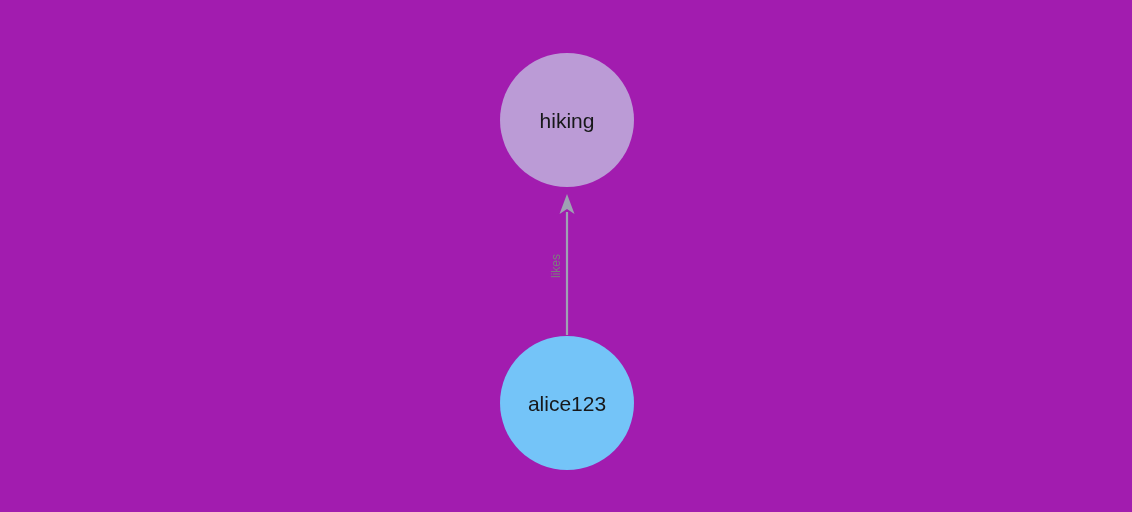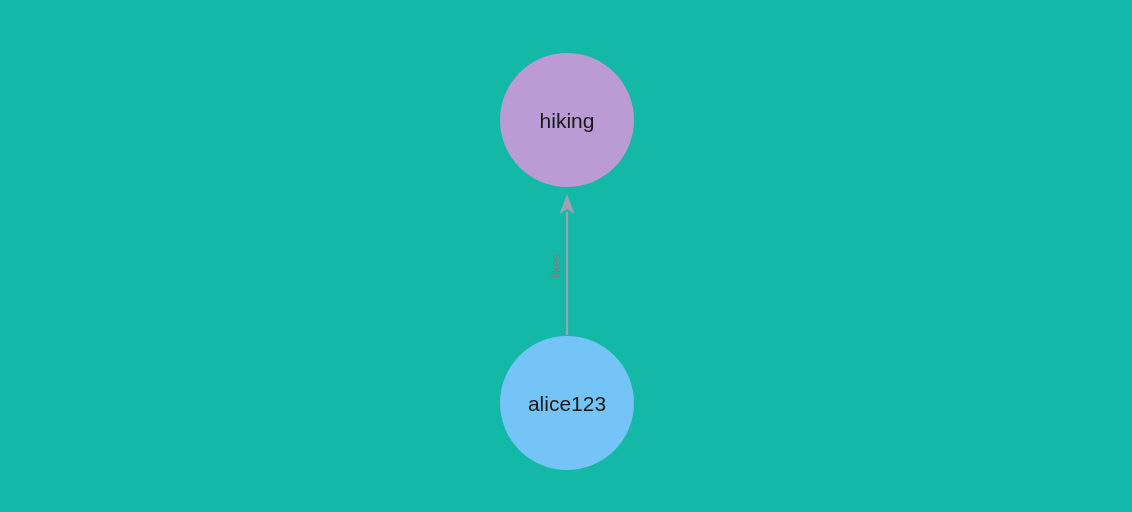--- a/index.html
+++ b/index.html
@@ -10,21 +10,21 @@
   body {
     width: 1132px;
     height: 512px;
     overflow: hidden;
     font-family: "Liberation Sans", sans-serif;
   }
   #graph-canvas {
     position: relative;
     width: 1132px;
     height: 512px;
-    background: #14b8a6;
+    background: #a21caf;
   }
   #graph-svg {
     position: absolute;
     left: 0;
     top: 0;
     width: 1132px;
     height: 512px;
     display: block;
   }
   .node-circle {

